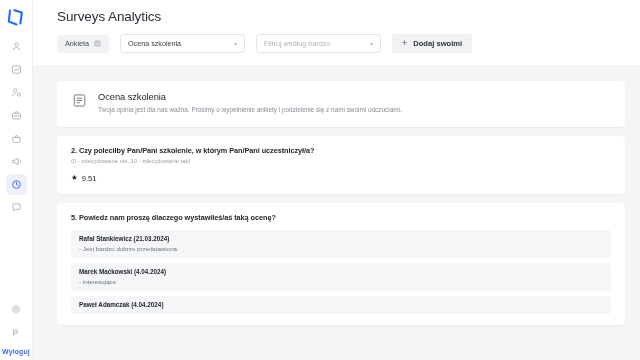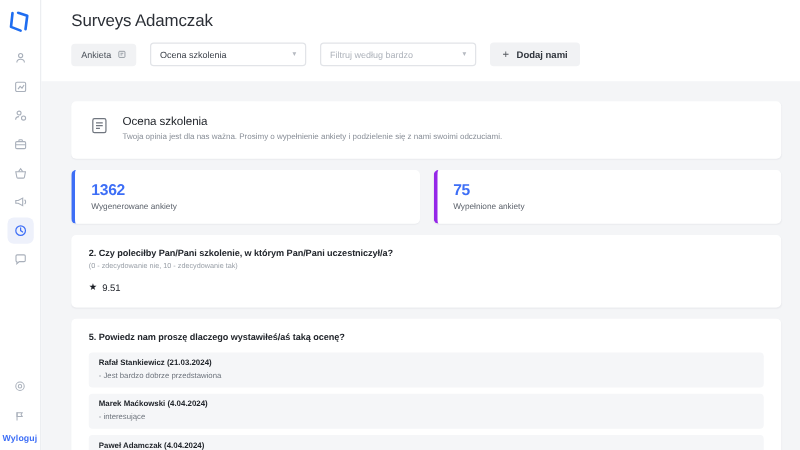--- a/index.html
+++ b/index.html
@@ -232,21 +232,21 @@
           </svg>
         </span>
       </div>
       <div class="logout-text">Wyloguj</div>
     </div>
   </div>
 
   <div class="main">
 
     <div class="topbar">
-      <div class="page-title">Surveys Adamczak</div>
+      <div class="page-title">Surveys Analytics</div>
 
       <div class="filterbar">
 
         <div class="chip">
           <span>Ankieta</span>
           <span class="chip-icon">
             <svg width="7" height="7" viewBox="0 0 16 16" fill="none" stroke="currentColor" stroke-width="1.4">
               <rect x="2.4" y="2.4" width="11.2" height="11.2" rx="1.4"></rect>
               <path d="M5.4 6h5.2M5.4 9h3.4"></path>
             </svg>
@@ -258,51 +258,41 @@
           <span class="caret">▾</span>
         </div>
 
         <div class="select placeholder">
           <span>Filtruj według bardzo</span>
           <span class="caret">▾</span>
         </div>
 
         <div class="addfilter">
           <span class="plus">+</span>
-          <span>Dodaj nami</span>
+          <span>Dodaj swoimi</span>
         </div>
 
       </div>
     </div>
 
     <div class="content">
 
       <div class="card survey-head">
         <span class="doc-icon">
           <svg width="15" height="15" viewBox="0 0 20 20" fill="none" stroke="currentColor" stroke-width="1.3">
             <rect x="3" y="2.6" width="14" height="14.8" rx="1.8"></rect>
             <path d="M6.4 7h7.2M6.4 10h7.2M6.4 13h4.2"></path>
           </svg>
         </span>
         <div>
           <div class="survey-name">Ocena szkolenia</div>
           <div class="survey-desc">Twoja opinia jest dla nas ważna. Prosimy o wypełnienie ankiety i podzielenie się z nami swoimi odczuciami.</div>
         </div>
       </div>
 
-      <div class="stats">
-        <div class="stat">
-          <div class="stat-value">1362</div>
-          <div class="stat-label">Wygenerowane ankiety</div>
-        </div>
-        <div class="stat purple">
-          <div class="stat-value">75</div>
-          <div class="stat-label">Wypełnione ankiety</div>
-        </div>
-      </div>
 
       <div class="card question">
         <div class="q-title">2. Czy poleciłby Pan/Pani szkolenie, w którym Pan/Pani uczestniczył/a?</div>
         <div class="q-sub">(0 - zdecydowanie nie, 10 - zdecydowanie tak)</div>
         <div class="q-rating">
           <span class="star">★</span>
           <span class="val">9.51</span>
         </div>
       </div>
 

